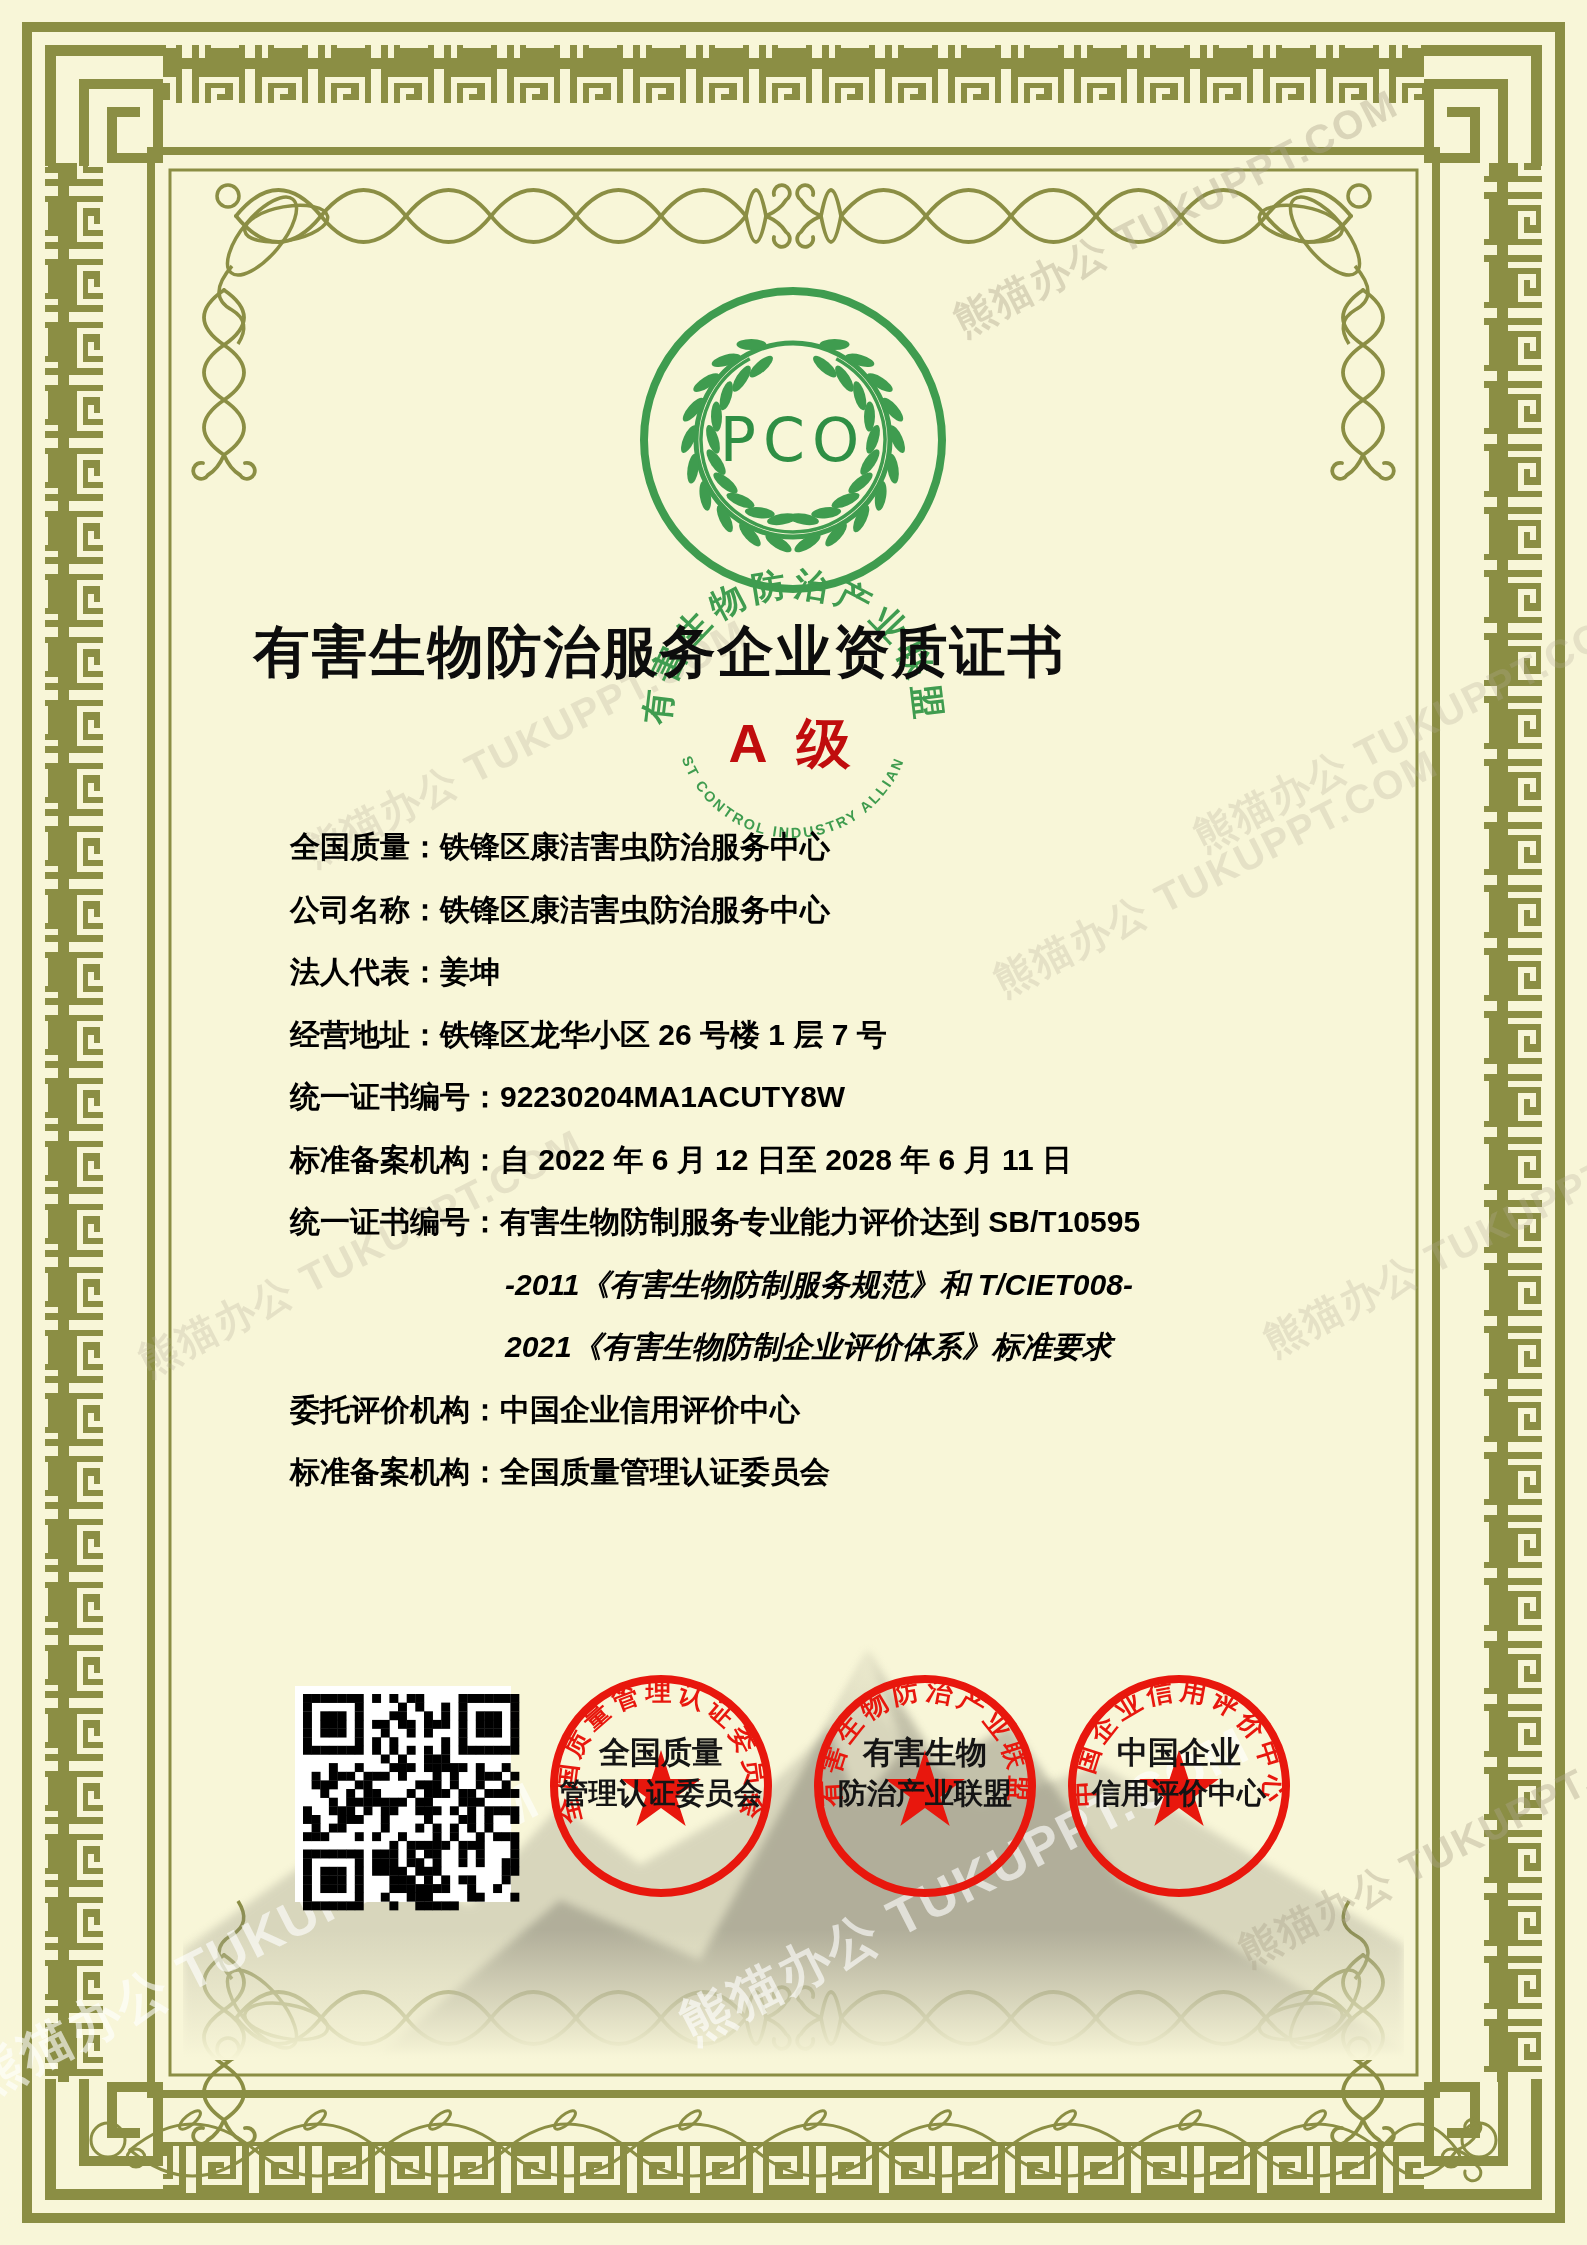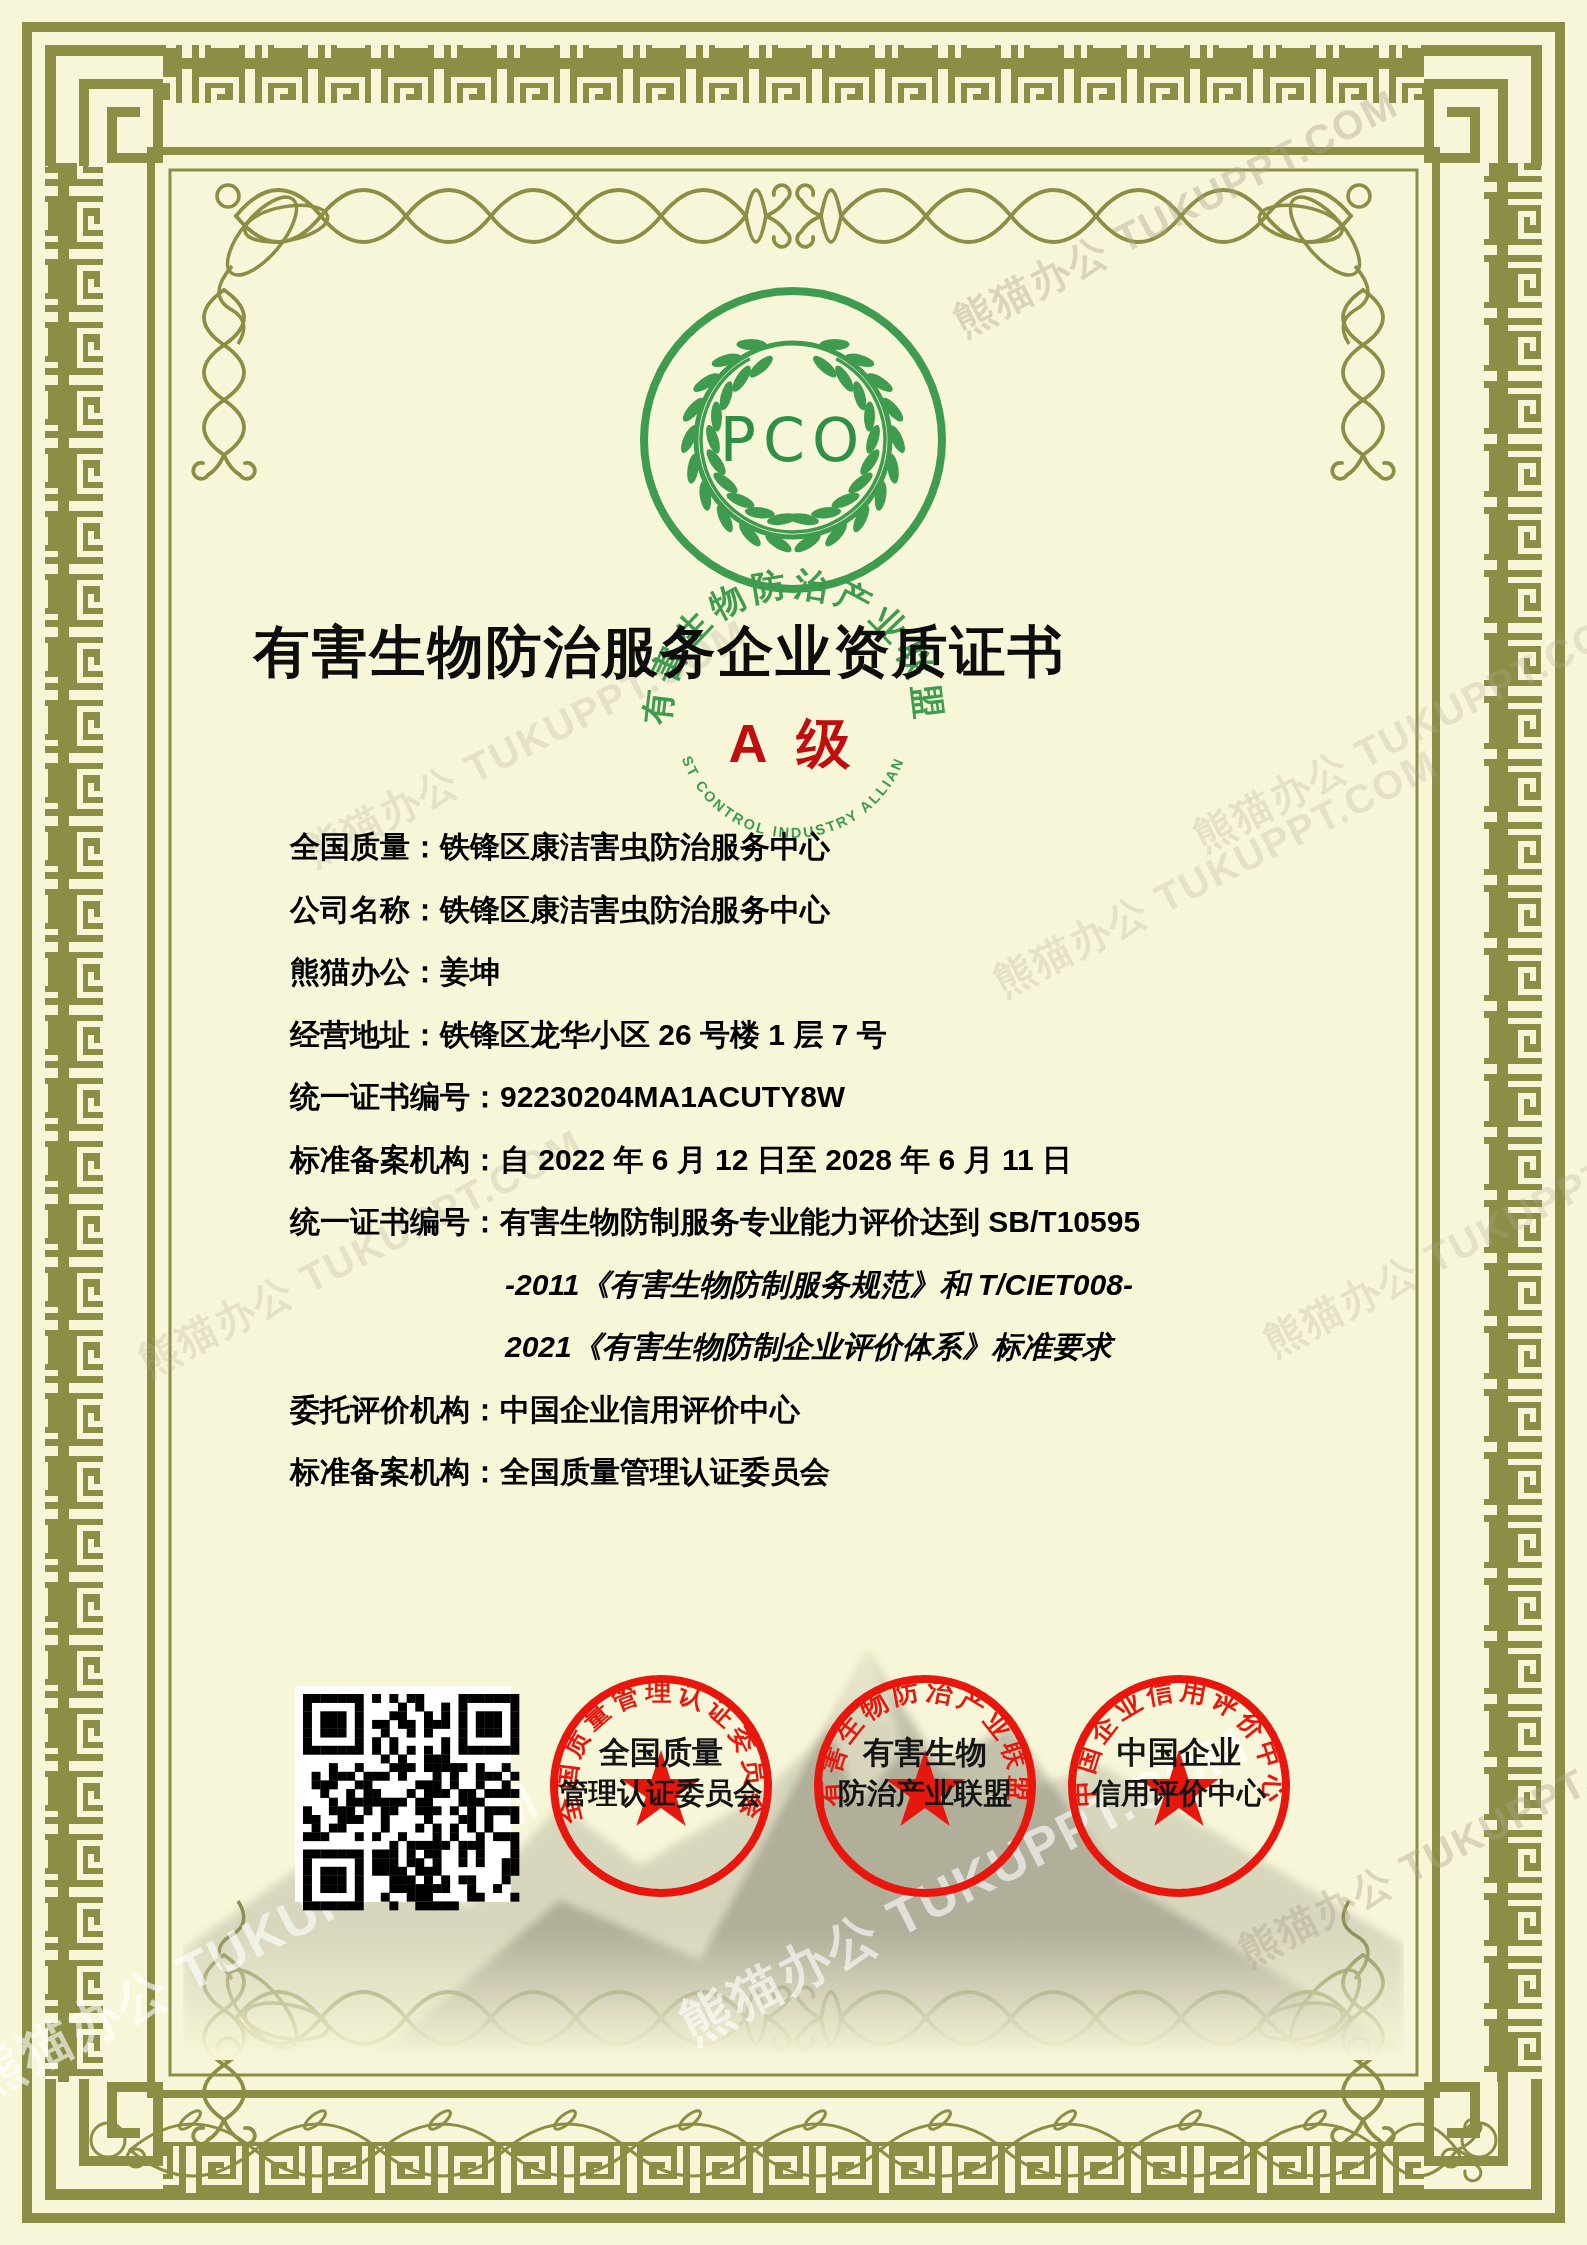--- a/index.html
+++ b/index.html
@@ -234,21 +234,21 @@
       <text x="793" y="440" text-anchor="middle" dominant-baseline="central" font-size="60" letter-spacing="7" fill="#2f8f44" font-family="DejaVu Sans, sans-serif">PCO</text>
     </g>
   </svg>
 
   <div class="title">有害生物防治服务企业资质证书</div>
   <div class="grade">A 级</div>
 
   <div class="fields">
     <div class="field-line"><span>全国质量：</span><span>铁锋区康洁害虫防治服务中心</span></div>
     <div class="field-line"><span>公司名称：</span><span>铁锋区康洁害虫防治服务中心</span></div>
-    <div class="field-line"><span>熊猫办公：</span><span>姜坤</span></div>
+    <div class="field-line"><span>法人代表：</span><span>姜坤</span></div>
     <div class="field-line"><span>经营地址：</span><span>铁锋区龙华小区 26 号楼 1 层 7 号</span></div>
     <div class="field-line"><span>统一证书编号：</span><span>92230204MA1ACUTY8W</span></div>
     <div class="field-line"><span>标准备案机构：</span><span>自 2022 年 6 月 12 日至 2028 年 6 月 11 日</span></div>
     <div class="field-line"><span>统一证书编号：</span><span>有害生物防制服务专业能力评价达到 SB/T10595</span></div>
     <div class="field-line cont"><span>-2011《有害生物防制服务规范》和 T/CIET008-</span></div>
     <div class="field-line cont"><span>2021《有害生物防制企业评价体系》标准要求</span></div>
     <div class="field-line"><span>委托评价机构：</span><span>中国企业信用评价中心</span></div>
     <div class="field-line"><span>标准备案机构：</span><span>全国质量管理认证委员会</span></div>
   </div>
 

